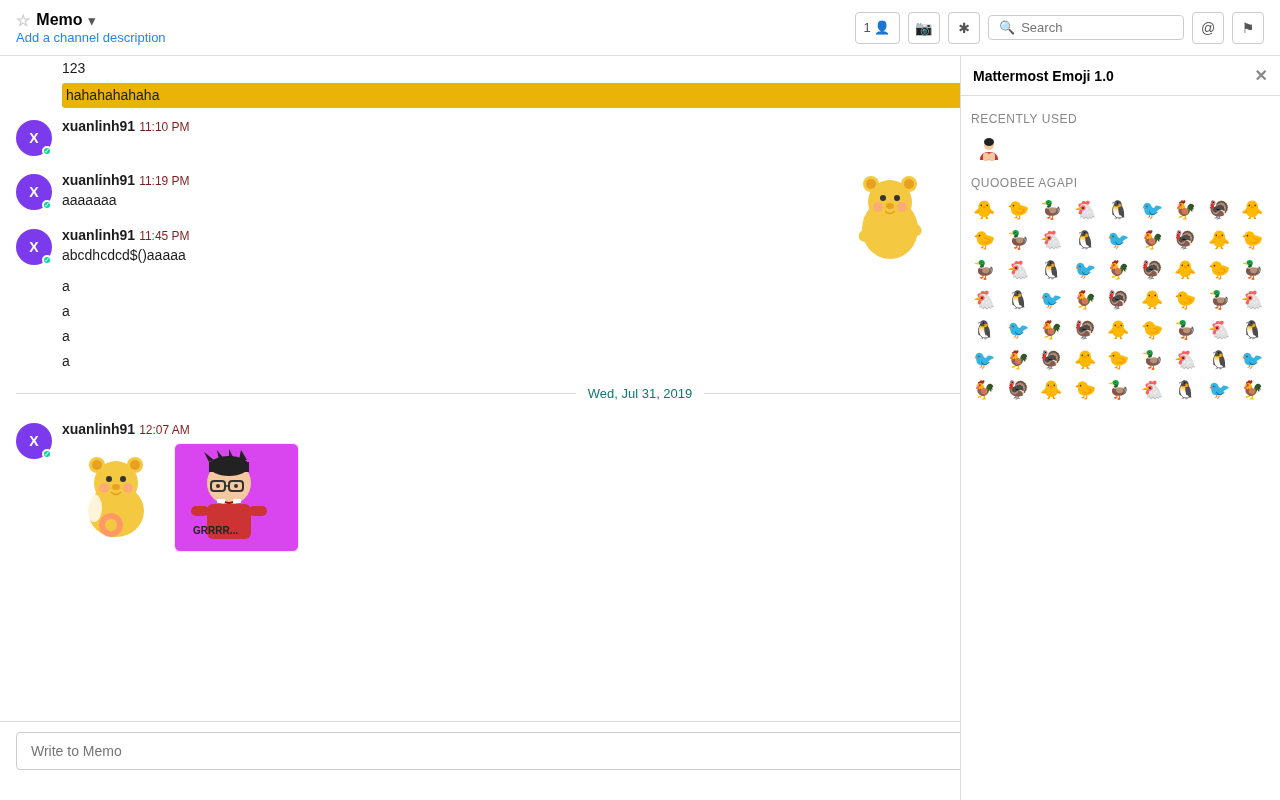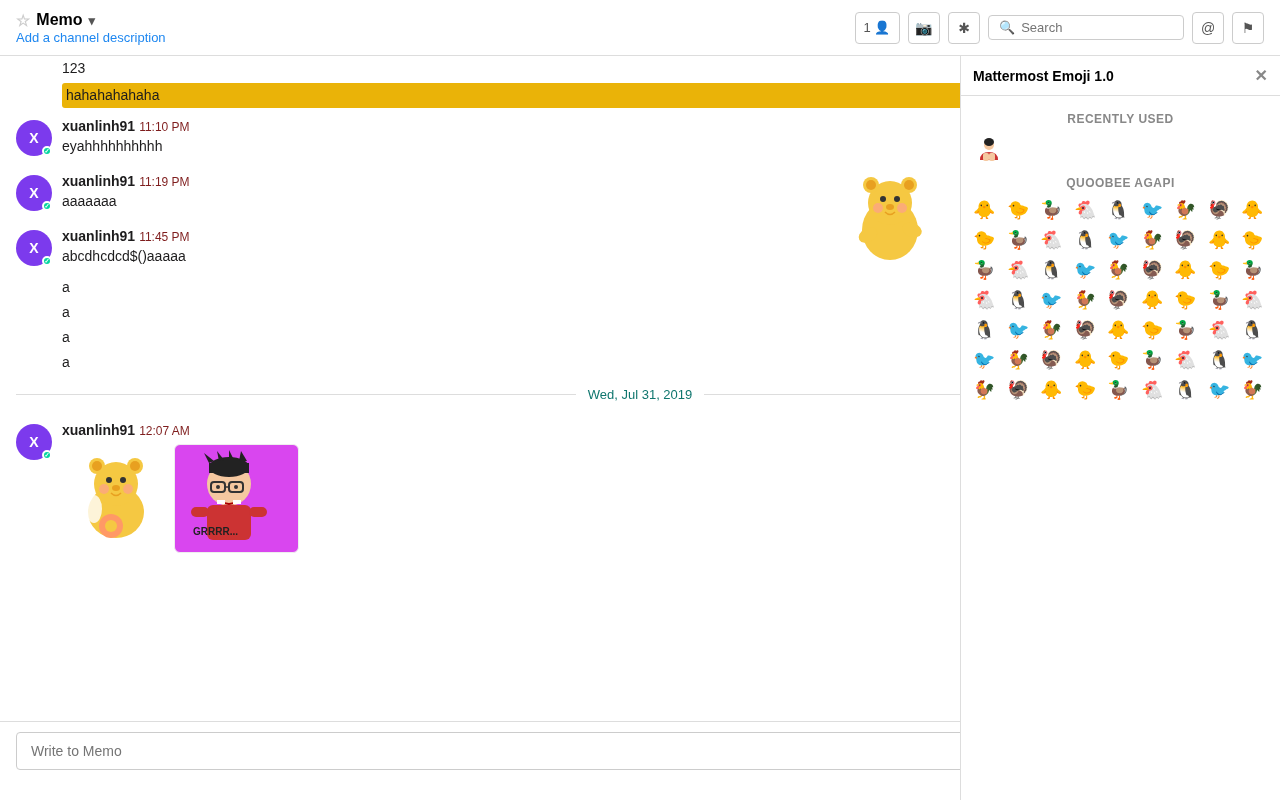--- a/index.html
+++ b/index.html
@@ -64,21 +64,21 @@
       position: absolute; right: 0; top: 0; bottom: 0;
       width: 320px; background: #fff; border-left: 1px solid #ddd;
       display: flex; flex-direction: column; z-index: 10;
     }
     .emoji-panel-header {
       display: flex; align-items: center; justify-content: space-between;
       padding: 10px 12px; border-bottom: 1px solid #ddd; font-weight: 600; font-size: 14px;
     }
     .emoji-panel-close { cursor: pointer; color: #888; font-size: 16px; }
     .emoji-panel-body { flex: 1; overflow-y: auto; padding: 8px 10px; }
-    .emoji-section-title { font-size: 12px; color: #888; font-weight: 700; margin: 8px 0 6px; text-transform: uppercase; letter-spacing: 0.5px; text-align: center; }
+    .emoji-section-title { font-size: 12px; color: #888; font-weight: 400; margin: 8px 0 6px; text-transform: uppercase; letter-spacing: 0.5px; }
     .emoji-grid { display: grid; grid-template-columns: repeat(9, 1fr); gap: 2px; }
     .emoji-item { width: 28px; height: 28px; display: flex; align-items: center; justify-content: center; cursor: pointer; border-radius: 4px; font-size: 18px; }
     .recently-used-grid { display: flex; gap: 4px; margin-bottom: 8px; }
     .recently-item { width: 36px; height: 36px; display: flex; align-items: center; justify-content: center; cursor: pointer; border-radius: 4px; font-size: 22px; }
     .emoji-panel-body::-webkit-scrollbar { width: 6px; }
     .emoji-panel-body::-webkit-scrollbar-thumb { background: #ccc; border-radius: 3px; }
 
     .chat-wrapper { flex: 1; display: flex; flex-direction: column; overflow: hidden; position: relative; }
     .chat-scroll { flex: 1; overflow-y: auto; position: relative; }
     .chat-inner { position: relative; }
@@ -134,21 +134,20 @@
       <div class="message-group">
         <div class="avatar">
           X
           <div class="online-dot"></div>
         </div>
         <div class="message-content">
           <div class="message-meta">
             <span class="message-username">xuanlinh91</span>
             <span class="message-time">11:10 PM</span>
           </div>
-          <div class="message-text">eyahhhhhhhhhh</div>
         </div>
       </div>
 
       <div class="message-group">
         <div class="avatar">
           X
           <div class="online-dot"></div>
         </div>
         <div class="message-content">
           <div class="message-meta">

